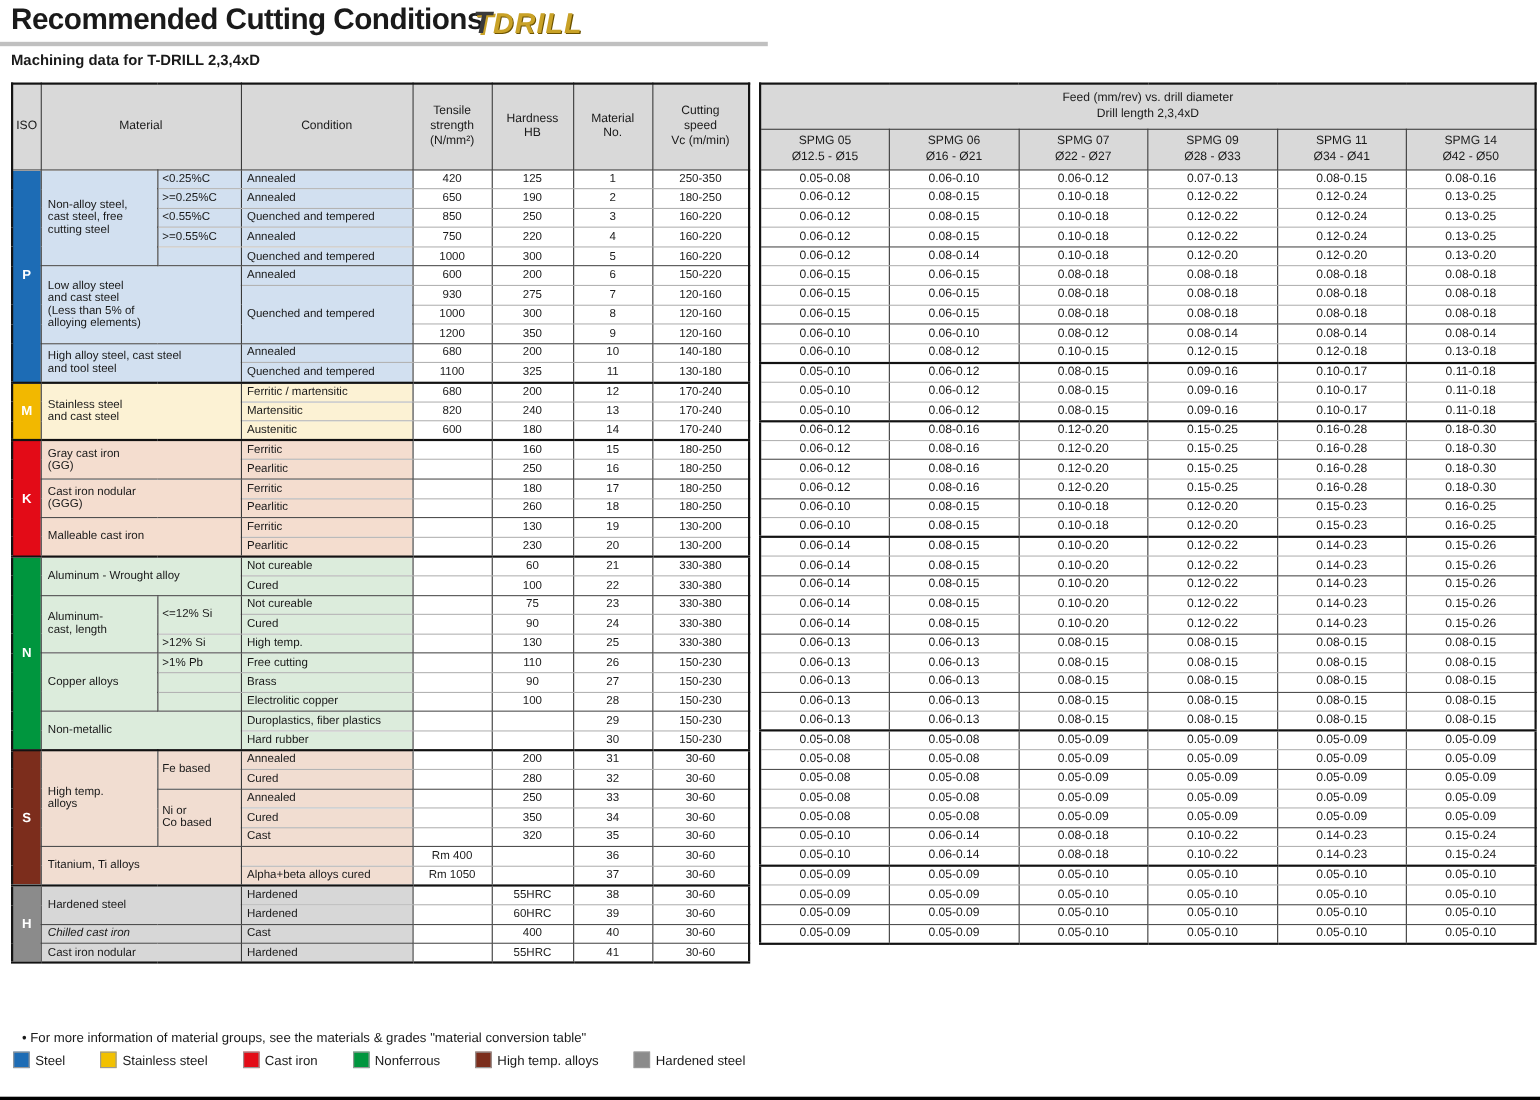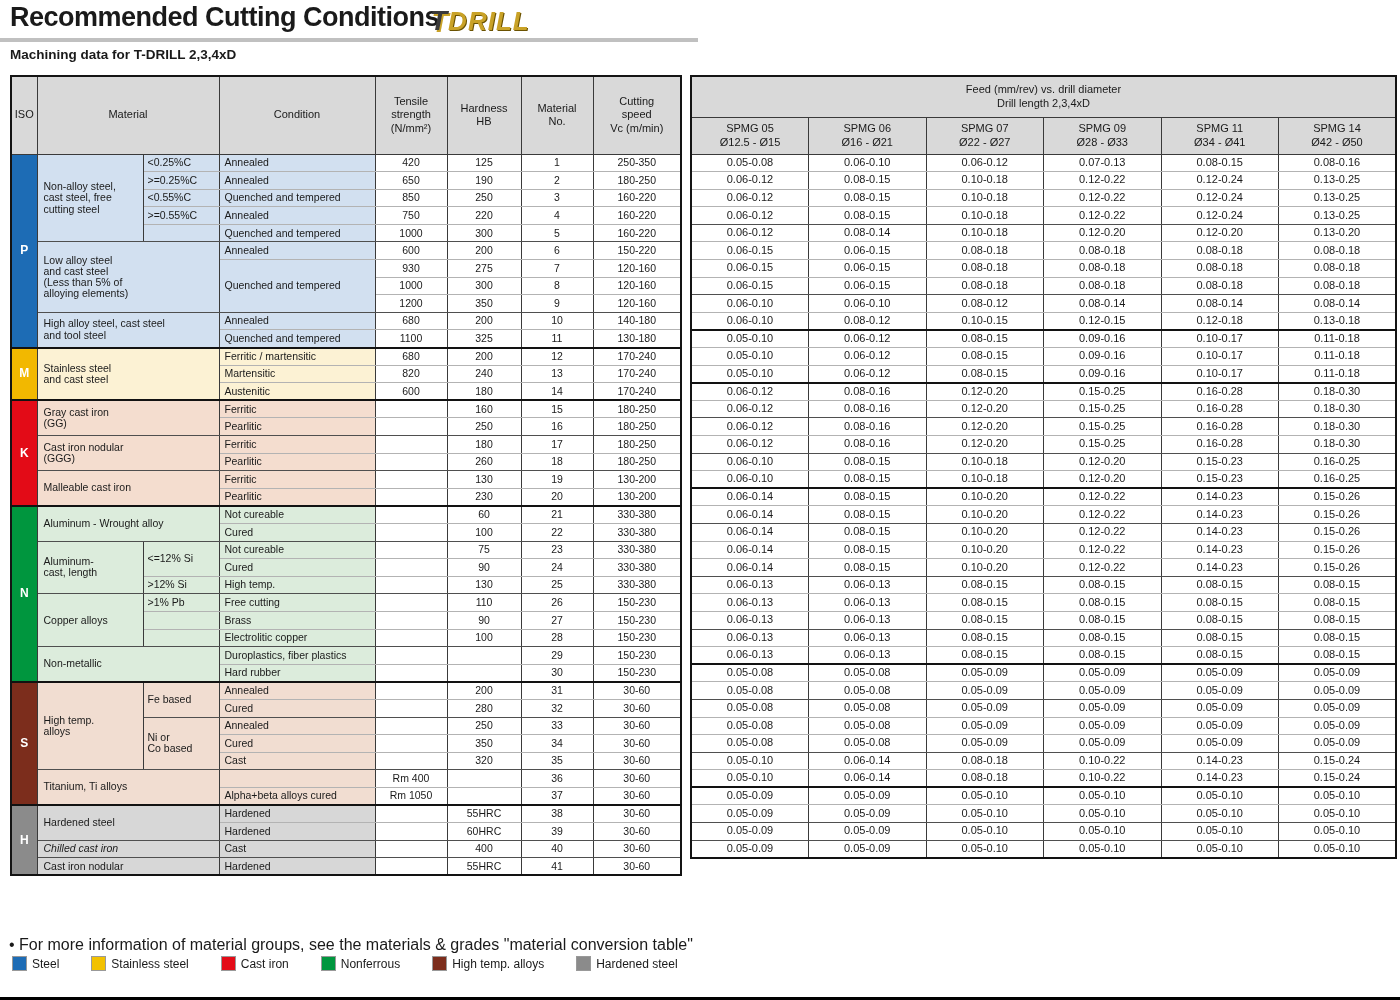--- a/index.html
+++ b/index.html
@@ -18,21 +18,21 @@
   .tbl-left thead th{height:78px}
   .tbl-right thead .r1 th{height:41px}
   .tbl-right thead .r2 th{height:37px}
   td{border-left:1px solid #3a3a3a;border-right:1px solid #3a3a3a;border-bottom:1px solid #b3b3b3;padding:0 3px;font-size:10.5px;height:17.6px;line-height:1.08;vertical-align:middle;overflow:hidden}
   td.num{text-align:center}
   .tbl-right td{font-size:11px;text-align:center}
   td.mat{white-space:pre-line;text-align:left;padding-left:6px}
   td.sub{white-space:pre-line;text-align:left;padding-left:4px}
   td.cond{text-align:left;padding-left:5px}
   td.iso{text-align:center;color:#ffffff;font-weight:700;font-size:12px;padding:0}
-  .footnote{position:absolute;left:9px;top:936px;font-size:16px}
+  .footnote{position:absolute;left:20px;top:936px;font-size:12px}
   .legend{position:absolute;left:12px;top:956px;display:flex;align-items:flex-end}
   .legend-item{display:flex;align-items:center;margin-right:32px}
   .legend-swatch{display:inline-block;width:15px;height:15px;margin-right:5px;border:1px solid #999}
   .legend-label{font-size:12px}
   .bottom-rule{position:absolute;left:0;bottom:0;width:1400px;height:3px;background:#000}
 </style>
 </head>
 <body>
 
 <h1 class="title">Recommended Cutting Conditions</h1>

